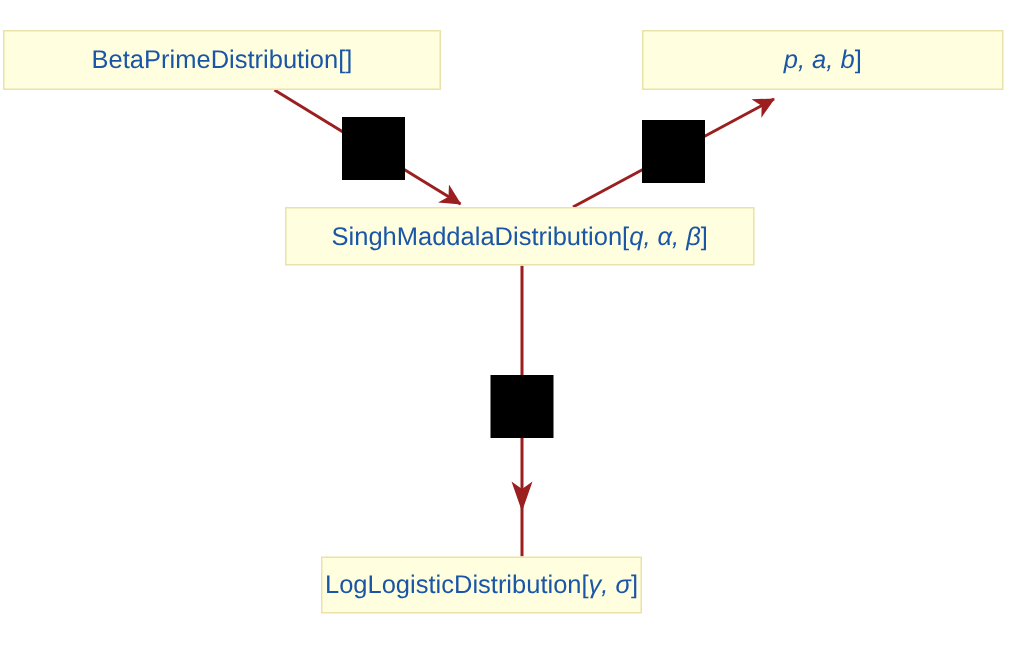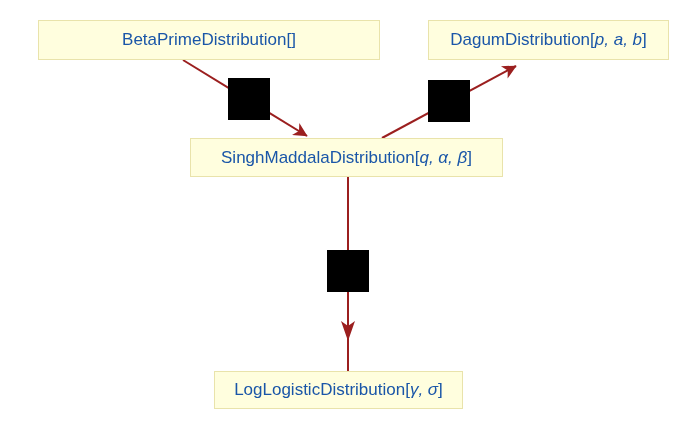--- a/index.html
+++ b/index.html
@@ -59,36 +59,35 @@
     <line class="edge-line" x1="382" y1="138" x2="516" y2="66" marker-end="url(#ah)"></line>
 
     <line class="edge-line" x1="348" y1="177" x2="348" y2="371"></line>
     <polygon class="arrowhead-fill" points="341,321 348,326 355,321 348,341"></polygon>
 
     <rect class="black-square" x="228" y="78" width="42" height="42"></rect>
     <rect class="black-square" x="428" y="80" width="42" height="42"></rect>
     <rect class="black-square" x="327" y="250" width="42" height="42"></rect>
   </svg>
 
-  <div class="node" style="left:2px; top:20px; width:342px; height:40px;margin-left:36px;">
+  <div class="node" style="left:2px; top:20px; width:292px; height:40px;">
       <span class="fn">BetaPrimeDistribution[</span>
       <span class="bracket">]</span>
     </div>
 
   <div class="node" style="left:428px; top:20px; width:241px; height:40px;">
-      <span class="fn">DagumDistribution[</span>
       <span class="param">p, a, b</span>
       <span class="bracket">]</span>
     </div>
 
   <div class="node" style="left:190px; top:138px; width:313px; height:39px;">
       <span class="fn">SinghMaddalaDistribution[</span>
       <span class="param">q, α, β</span>
       <span class="bracket">]</span>
     </div>
 
-  <div class="node" style="left:214px; top:371px; width:249px; height:38px;">
+  <div class="node" style="left:214px; top:371px; width:214px; height:38px;">
       <span class="fn">LogLogisticDistribution[</span>
       <span class="param">γ, σ</span>
       <span class="bracket">]</span>
     </div>
 
 </div>
 
 </body></html>

